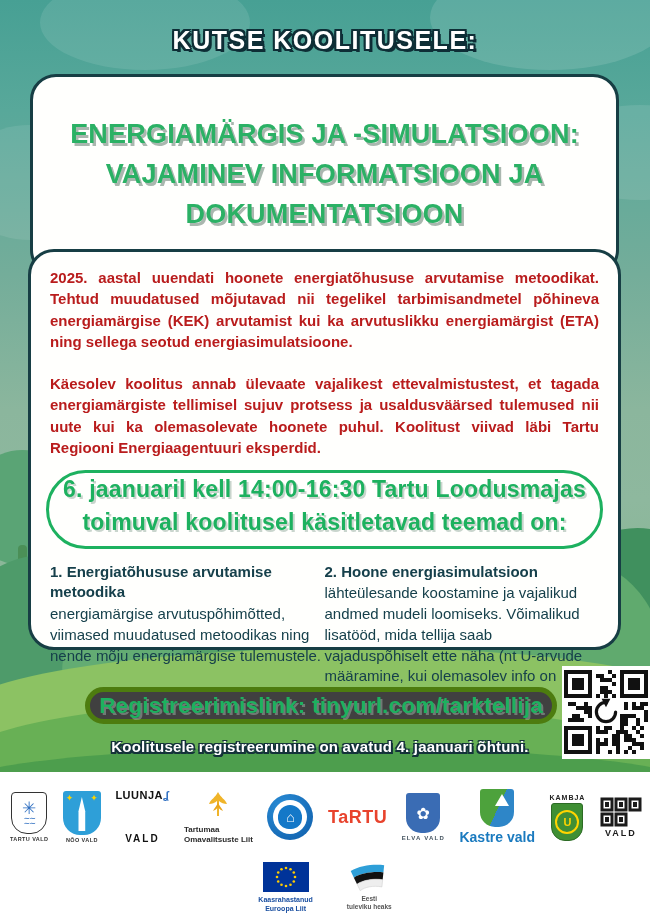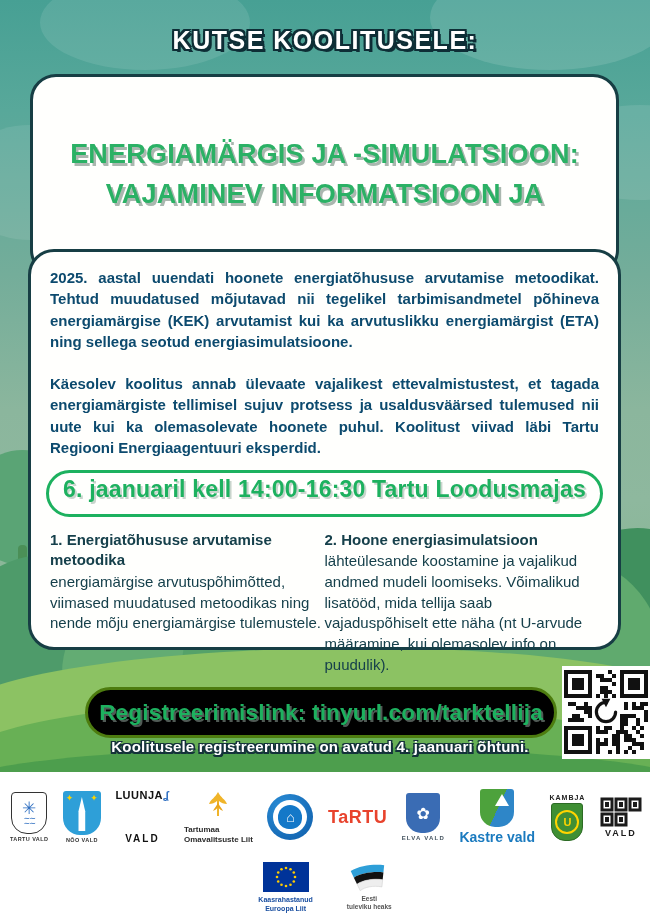--- a/index.html
+++ b/index.html
@@ -27,33 +27,33 @@
       0 -2px 0 #0e2e36,0 2px 0 #0e2e36,-2px 0 0 #0e2e36,2px 0 0 #0e2e36,3px 3px 0 #0e2e36;}
 
   .card{position:absolute;background:#fffffd;border:3.5px solid #173e44;border-radius:26px;z-index:10;box-sizing:border-box;}
   .title-box{left:30px;top:74px;width:589px;height:202px;display:flex;flex-direction:column;
     align-items:center;justify-content:center;text-align:center;}
   .title-line{font-size:27px;font-weight:800;color:#2bb165;line-height:1.48;letter-spacing:.2px;
     text-shadow:2.5px 2.5px 0 rgba(66,96,80,.45);}
 
   
   .content-box{left:28px;top:249px;width:593px;height:401px;padding:15px 19px 12px 19px;}
-  .para{font-size:15px;font-weight:600;color:#0c4a6e;line-height:1.42;text-align:justify;margin:0 0 21px 0;}
+  .para{font-size:15px;font-weight:600;color:#b91c1c;line-height:1.42;text-align:justify;margin:0 0 21px 0;}
   .para.second{margin-bottom:12px;}
   .banner-pill{border:3px solid #1db15f;border-radius:46px;padding:0 8px 8px 8px;text-align:center;margin:12px -4px;}
   .banner-line{font-size:23px;font-weight:800;color:#1db15f;line-height:1.4;letter-spacing:.2px;
     text-shadow:2px 2px 0 rgba(156,178,166,.55);}
   .topics{display:flex;margin-top:13px;}
   .topic{flex:1;font-size:15px;color:#16404b;line-height:1.38;}
   .topic-heading{font-weight:800;margin-bottom:1px;}
   .topic-body{font-weight:500;}
 
   
-  .reg-pill{position:absolute;left:85px;top:687px;width:472px;height:51px;background:#000000;
-    border:3px solid #4d7c0f;border-radius:28px;display:flex;align-items:center;justify-content:center;z-index:10;box-sizing:border-box;}
+  .reg-pill{position:absolute;left:85px;top:687px;width:472px;height:37px;background:#404040;
+    border:5px solid #4d7c0f;border-radius:28px;display:flex;align-items:center;justify-content:center;z-index:10;box-sizing:border-box;}
   .reg-text{font-size:22.5px;font-weight:800;color:#1db15f;letter-spacing:.2px;
     text-shadow:2px 2px 0 rgba(160,180,170,.5);}
   .deadline{position:absolute;left:0;top:738px;width:640px;text-align:center;z-index:10;
     font-size:15px;font-weight:700;color:#ffffff;letter-spacing:.2px;
     text-shadow:-1.5px -1.5px 0 #14323a,1.5px -1.5px 0 #14323a,-1.5px 1.5px 0 #14323a,
       1.5px 1.5px 0 #14323a,0 1.5px 0 #14323a,0 -1.5px 0 #14323a,2px 2px 0 #14323a;}
   .qr{position:absolute;left:562px;top:666px;width:88px;height:93px;background:#ffffff;
     display:flex;align-items:center;justify-content:center;z-index:11;}
   .qr svg{display:block;}
 
@@ -136,28 +136,30 @@
   <div class="hill light"></div>
   <div class="hill mid"></div>
   <div class="hill dark"></div>
   <div class="white-band"></div>
 
   <div class="invite">KUTSE KOOLITUSELE:</div>
 
   <div class="card title-box">
     <div class="title-line">ENERGIAMÄRGIS JA -SIMULATSIOON:</div>
     <div class="title-line">VAJAMINEV INFORMATSIOON JA</div>
+    <div class="title-line">DOKUMENTATSIOON</div>
   </div>
 
   <div class="card content-box">
     <p class="para">2025. aastal uuendati hoonete energiatõhususe arvutamise metoodikat. Tehtud muudatused mõjutavad nii tegelikel tarbimisandmetel põhineva energiamärgise (KEK) arvutamist kui ka arvutuslikku energiamärgist (ETA) ning sellega seotud energiasimulatsioone.</p>
     <p class="para second">Käesolev koolitus annab ülevaate vajalikest ettevalmistustest, et tagada energiamärgiste tellimisel sujuv protsess ja usaldusväärsed tulemused nii uute kui ka olemasolevate hoonete puhul. Koolitust viivad läbi Tartu Regiooni Energiaagentuuri eksperdid.</p>
 
     <div class="banner-pill">
       <div class="banner-line">6. jaanuaril kell 14:00-16:30 Tartu Loodusmajas</div>
+      <div class="banner-line">toimuval koolitusel käsitletavad teemad on:</div>
     </div>
 
     <div class="topics">
       <div class="topic">
         <div class="topic-heading">1. Energiatõhususe arvutamise metoodika</div>
         <div class="topic-body">energiamärgise arvutuspõhimõtted, viimased muudatused metoodikas ning nende mõju energiamärgise tulemustele.</div>
       </div>
       <div class="topic">
         <div class="topic-heading">2. Hoone energiasimulatsioon</div>
         <div class="topic-body">lähteülesande koostamine ja vajalikud andmed mudeli loomiseks. Võimalikud lisatööd, mida tellija saab vajaduspõhiselt ette näha (nt U-arvude määramine, kui olemasolev info on puudulik).</div>

